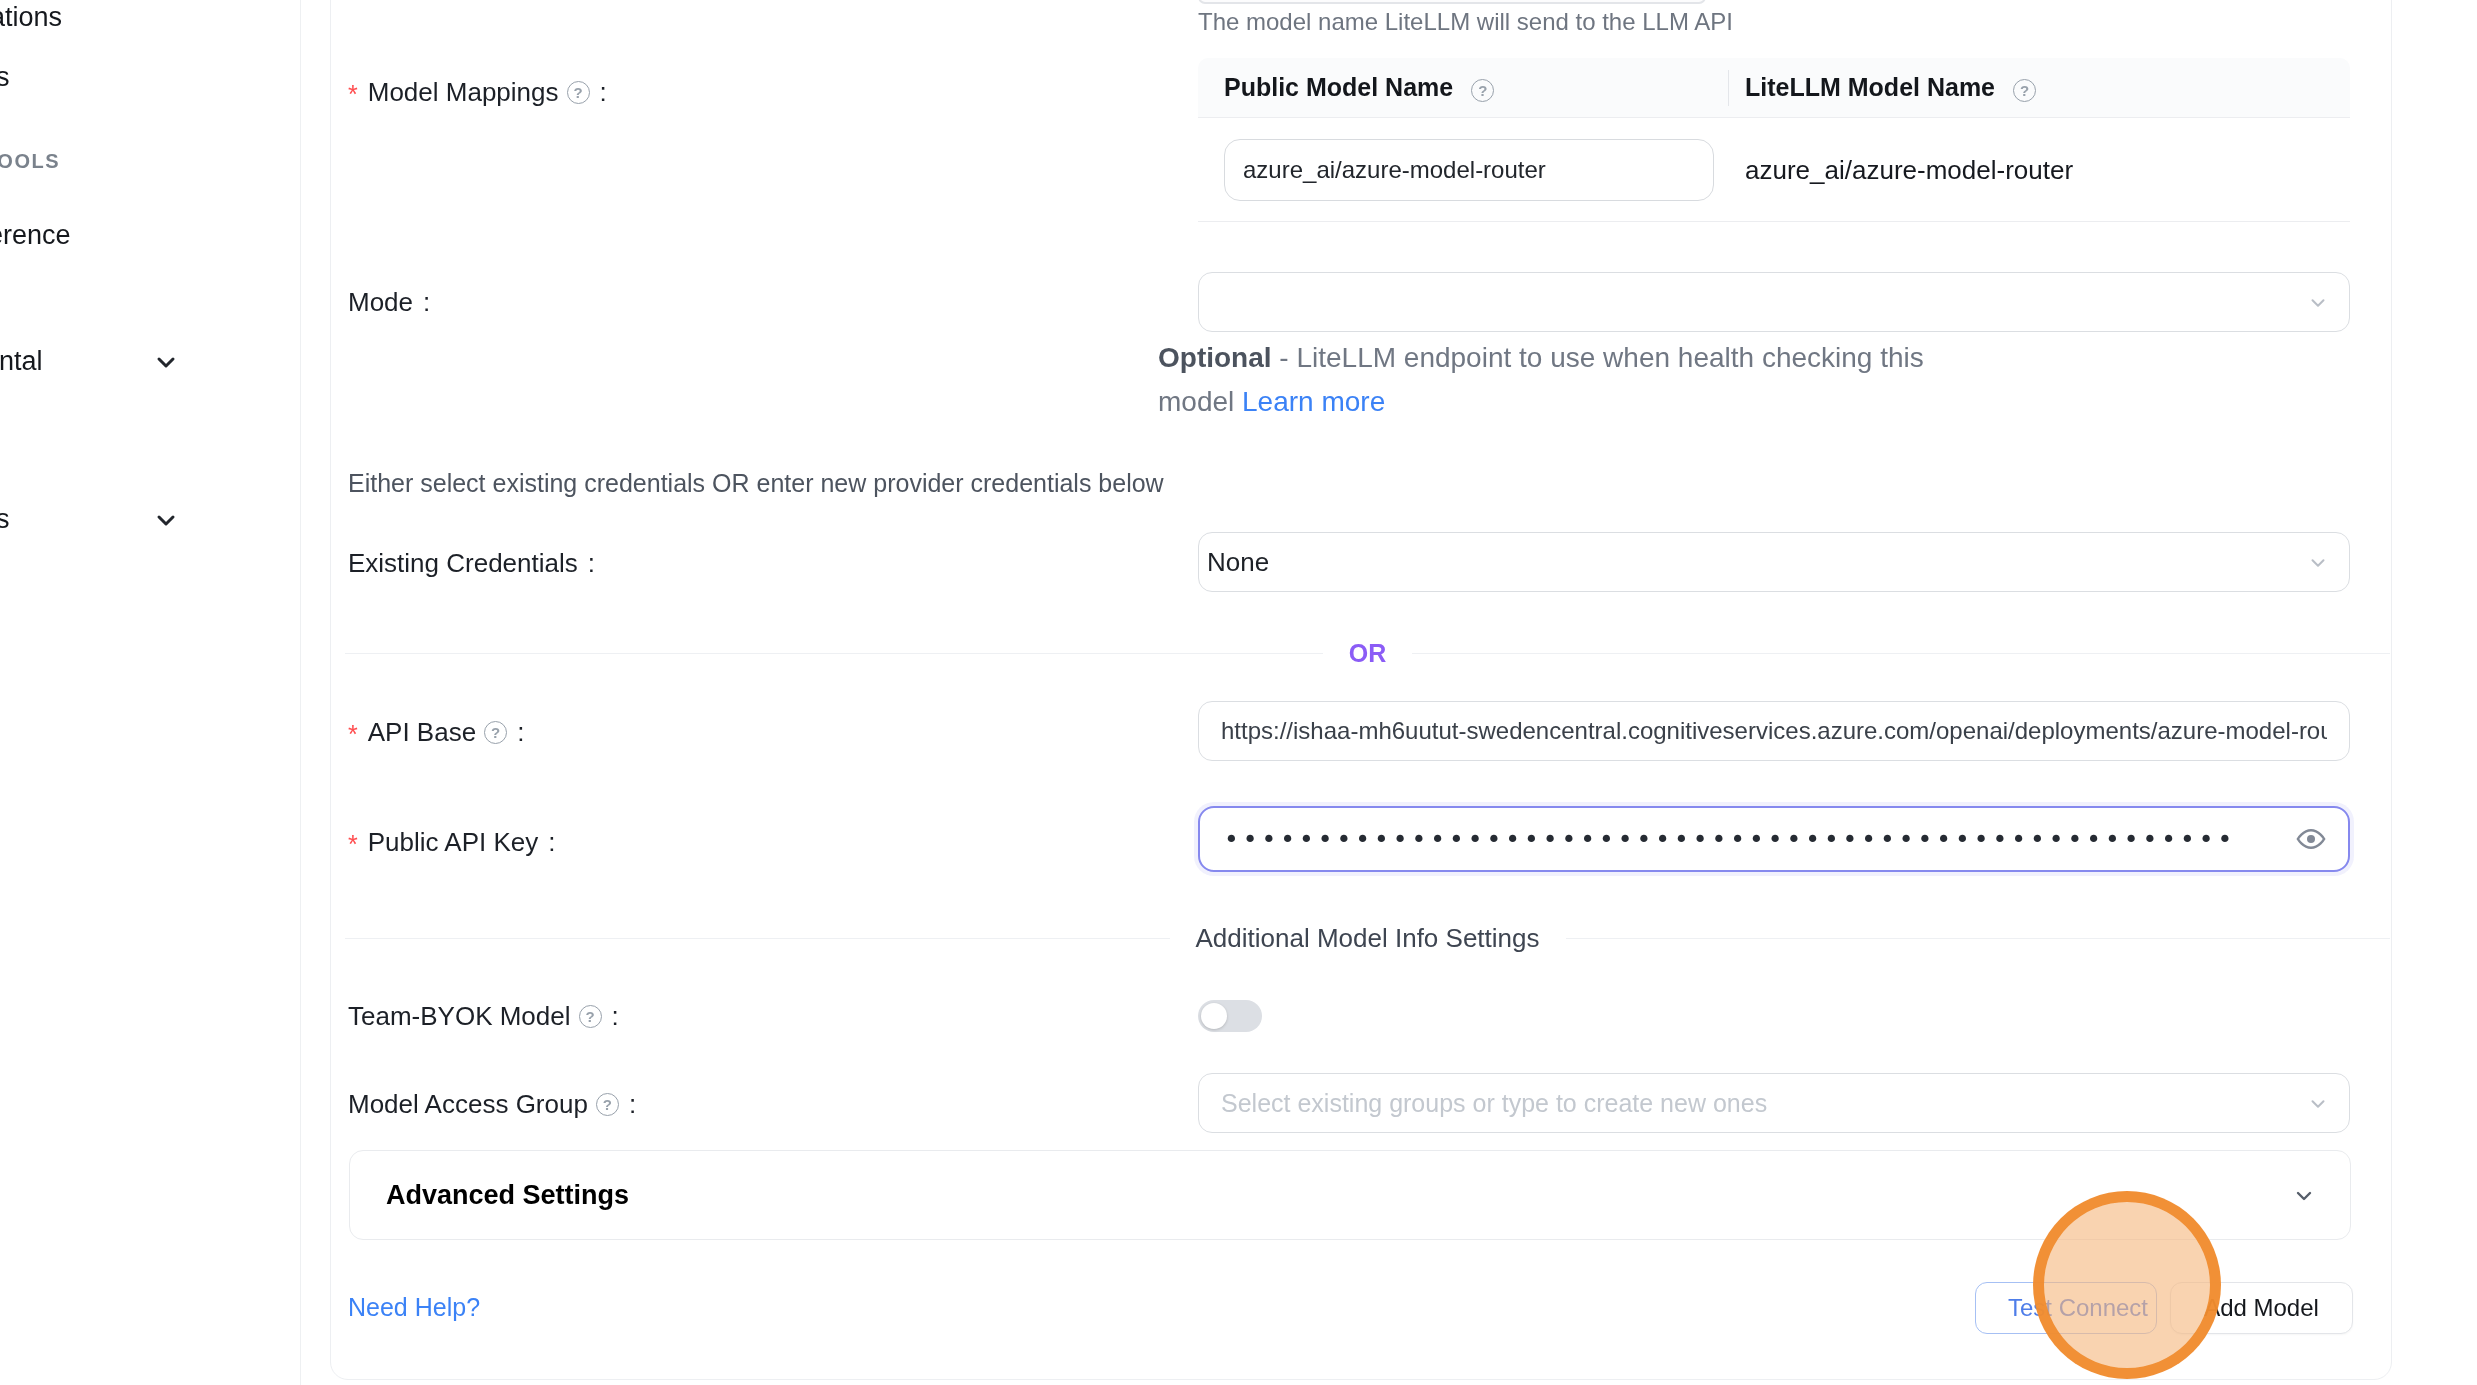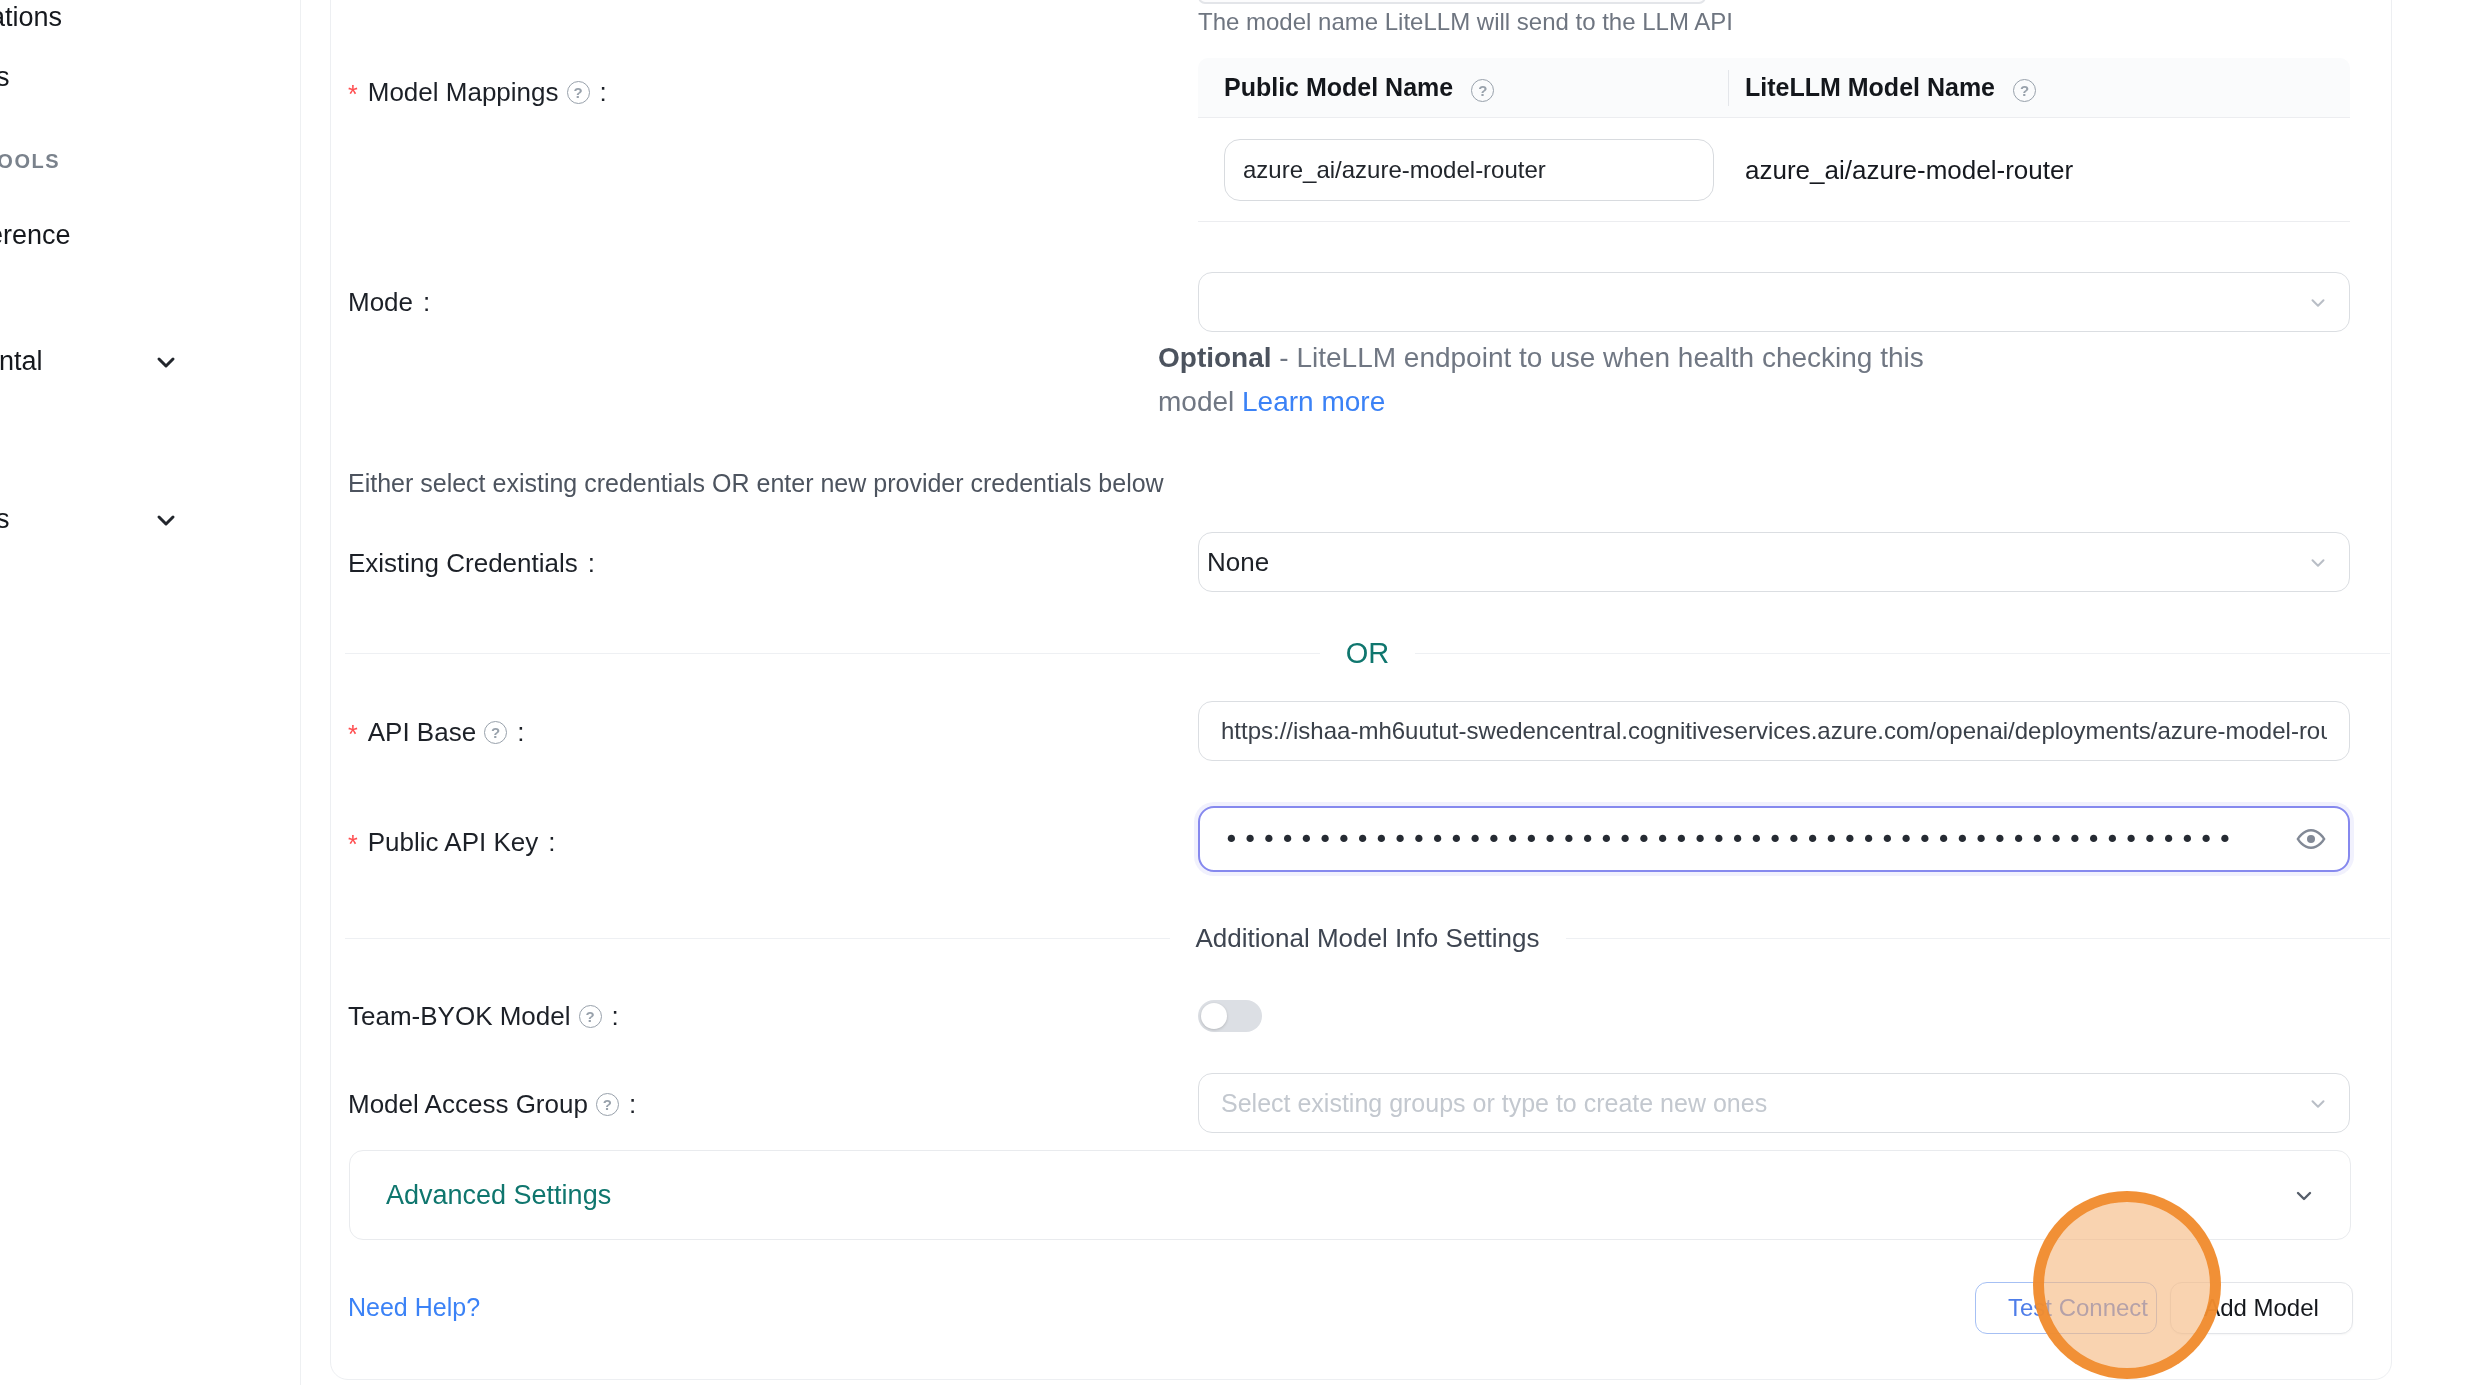--- a/index.html
+++ b/index.html
@@ -36,32 +36,32 @@
   .sel{position:absolute;width:1152px;height:60px;border:1.5px solid #dbdee2;border-radius:14px;background:#fff;display:flex;align-items:center;padding:0 60px 0 22px;font-size:26px;color:#1d2127;}
   .sel .chev{position:absolute;right:20px;top:19px;width:22px;height:22px;}
   .placeholder{color:#c3c8cf;font-size:25px;white-space:nowrap;}
   .text-input{position:absolute;width:1152px;height:60px;border:1.5px solid #dbdee2;border-radius:14px;background:#fff;padding:0 22px;font-size:24px;color:#3a4049;font-family:"Liberation Sans",sans-serif;outline:none;white-space:nowrap;overflow:hidden;}
   .key-wrap{position:absolute;left:1198px;top:806px;width:1152px;height:66px;border:2px solid #8689ee;border-radius:16px;background:#fff;box-shadow:0 0 0 4px rgba(118,121,240,0.10);}
   .key-input{position:absolute;left:0;top:0;width:1040px;height:62px;border:none;outline:none;background:transparent;padding:0 0 0 24px;font-size:25px;letter-spacing:4px;color:#262b33;font-family:"DejaVu Sans",sans-serif;overflow:hidden;}
   .eye{position:absolute;right:22px;top:16px;width:30px;height:30px;cursor:pointer;}
   
   .divider{position:absolute;left:345px;width:2045px;height:30px;display:flex;align-items:center;gap:26px;}
   .divider .dline{flex:1;height:1px;background:#eef0f3;}
-  .divider .dtext{font-size:29px;color:#0f766e;font-weight:400;white-space:nowrap;}
+  .divider .dtext{font-size:25px;color:#8b5cf6;font-weight:700;white-space:nowrap;}
   .divider.info .dtext{font-size:26px;color:#3e4551;font-weight:400;}
   
   .mode-help{position:absolute;left:1158px;top:336px;width:800px;font-size:28px;line-height:44px;color:#707783;}
   .mode-help b{color:#4c535e;font-weight:700;}
   .mode-help a{color:#3b82f6;text-decoration:none;cursor:pointer;}
   
   .toggle{position:absolute;left:1198px;top:1000px;width:64px;height:32px;border-radius:16px;background:#dcdfe4;cursor:pointer;}
   .knob{position:absolute;left:3px;top:3px;width:26px;height:26px;border-radius:50%;background:#fff;box-shadow:0 1px 3px rgba(0,0,0,0.18);}
   
   .adv{position:absolute;left:349px;top:1150px;width:2002px;height:90px;border:1px solid #e9ebee;border-radius:14px;background:#fff;display:flex;align-items:center;padding:0 36px;cursor:pointer;}
-  .adv-title{font-size:27px;font-weight:400;color:#0f766e;}
+  .adv-title{font-size:27px;font-weight:700;color:#000000;}
   .adv .chev{position:absolute;right:34px;top:33px;width:24px;height:24px;}
   
   .link{position:absolute;font-size:25px;color:#3b82f6;font-weight:500;cursor:pointer;white-space:nowrap;}
   .btn{position:absolute;top:1282px;height:52px;border-radius:12px;background:#fff;display:flex;align-items:center;justify-content:center;font-size:24px;cursor:pointer;white-space:nowrap;}
   .btn-test{left:1975px;width:182px;border:1.5px solid #a6c0f4;color:#4e7de9;padding-left:24px;}
   .btn-add{left:2170px;width:183px;border:1px solid #e3e5e9;color:#14171c;box-shadow:0 1px 2px rgba(0,0,0,0.04);}
   
   .click-ring{position:absolute;left:2033px;top:1191px;width:188px;height:188px;border-radius:50%;background:rgba(246,184,128,0.62);border:11px solid rgba(240,138,43,0.92);z-index:50;pointer-events:none;}
 </style>
 </head>

